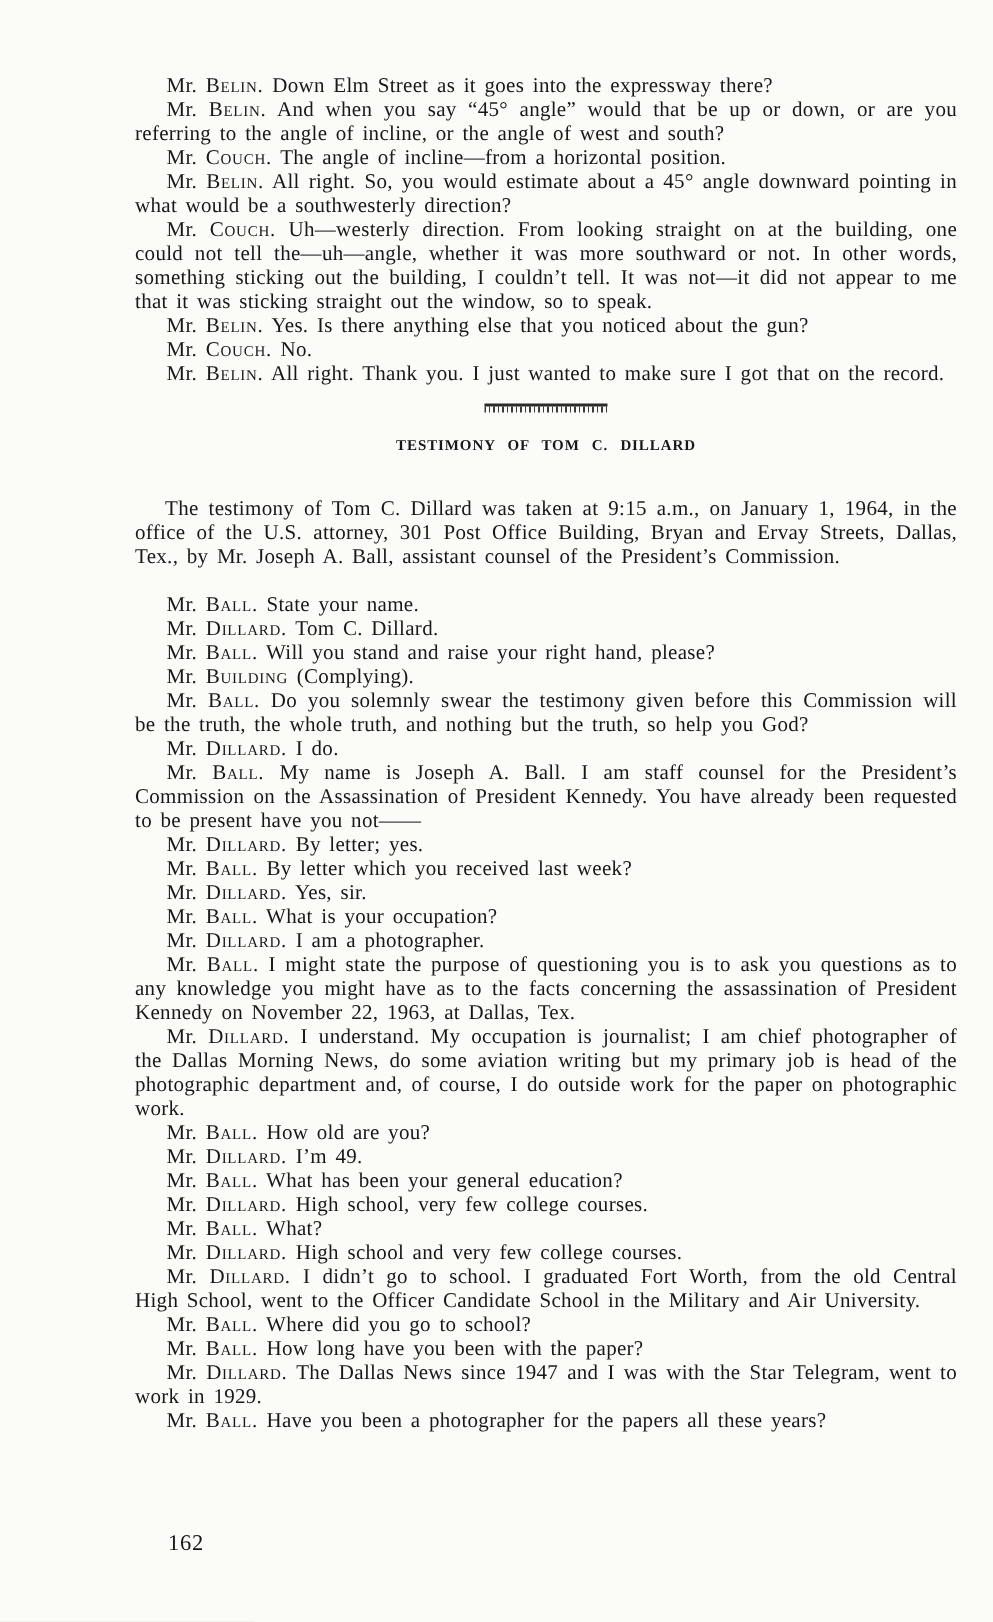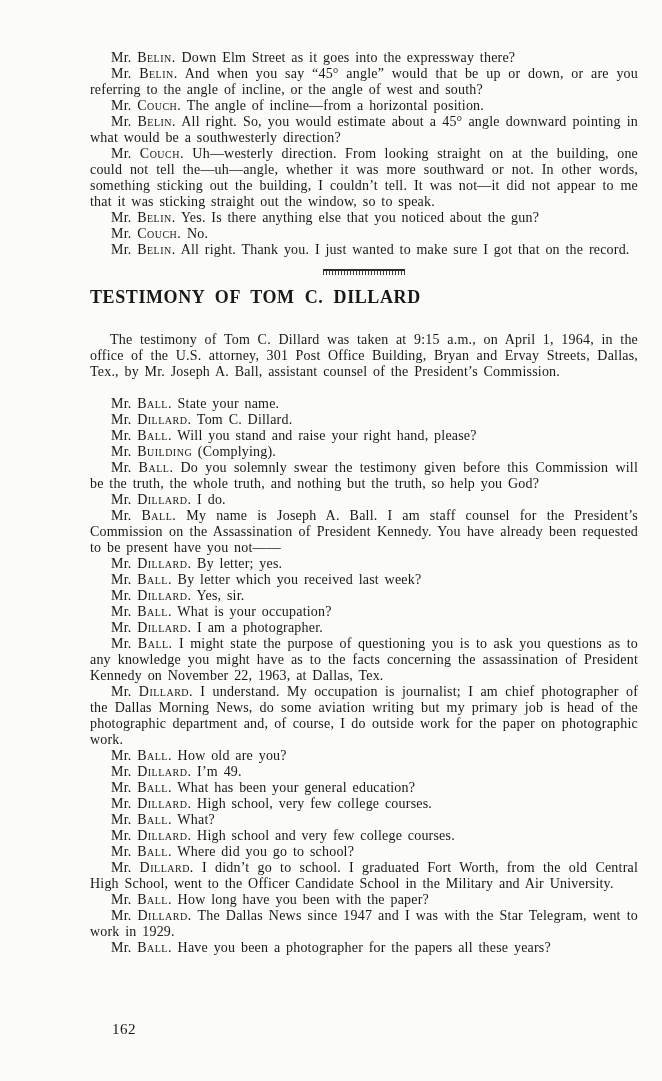--- a/index.html
+++ b/index.html
@@ -39,21 +39,22 @@
   }
   .divider {
     width: 82px;
     height: 4px;
     margin: 11px auto 0 auto;
     border-top: 2px solid #2c2c2c;
     background: repeating-linear-gradient(90deg, #3a3a3a 0 1px, transparent 1px 3px);
   }
   .heading {
     margin: 14px 0 0 0;
-    font-size: 18px;
+    text-align: center;
+    font-size: 10px;
     font-weight: bold;
     line-height: 17px;
     letter-spacing: 0.6px;
     word-spacing: 5px;
   }
   .intro {
     margin: 26px 0 0 0;
     text-indent: 20px;
     text-align: justify;
     letter-spacing: 0.2px;
@@ -78,21 +79,21 @@
         <p class="para"><span class="speaker">Mr. <span class="sc">Belin.</span></span> And when you say “45° angle” would that be up or down, or are you referring to the angle of incline, or the angle of west and south?</p>
         <p class="para"><span class="speaker">Mr. <span class="sc">Couch.</span></span> The angle of incline—from a horizontal position.</p>
         <p class="para"><span class="speaker">Mr. <span class="sc">Belin.</span></span> All right. So, you would estimate about a 45° angle downward pointing in what would be a southwesterly direction?</p>
         <p class="para"><span class="speaker">Mr. <span class="sc">Couch.</span></span> Uh—westerly direction. From looking straight on at the building, one could not tell the—uh—angle, whether it was more southward or not. In other words, something sticking out the building, I couldn’t tell. It was not—it did not appear to me that it was sticking straight out the window, so to speak.</p>
         <p class="para"><span class="speaker">Mr. <span class="sc">Belin.</span></span> Yes. Is there anything else that you noticed about the gun?</p>
         <p class="para"><span class="speaker">Mr. <span class="sc">Couch.</span></span> No.</p>
         <p class="para"><span class="speaker">Mr. <span class="sc">Belin.</span></span> All right. Thank you. I just wanted to make sure I got that on the record.</p>
       </div>
       <div class="divider"></div>
       <h2 class="heading">TESTIMONY OF TOM C. DILLARD</h2>
-      <p class="intro">The testimony of Tom C. Dillard was taken at 9:15 a.m., on April 1, 1964, in the office of the U.S. attorney, 301 Post Office Building, Bryan and Ervay Streets, Dallas, Tex., by Mr. Joseph A. Ball, assistant counsel of the President’s Commission.</p>
+      <p class="intro">The testimony of Tom C. Dillard was taken at 9:15 a.m., on January 1, 1964, in the office of the U.S. attorney, 301 Post Office Building, Bryan and Ervay Streets, Dallas, Tex., by Mr. Joseph A. Ball, assistant counsel of the President’s Commission.</p>
       <div class="dialog-block">
         <p class="para"><span class="speaker">Mr. <span class="sc">Ball.</span></span> State your name.</p>
         <p class="para"><span class="speaker">Mr. <span class="sc">Dillard.</span></span> Tom C. Dillard.</p>
         <p class="para"><span class="speaker">Mr. <span class="sc">Ball.</span></span> Will you stand and raise your right hand, please?</p>
         <p class="para"><span class="speaker">Mr. <span class="sc">Building</span></span> (Complying).</p>
         <p class="para"><span class="speaker">Mr. <span class="sc">Ball.</span></span> Do you solemnly swear the testimony given before this Commission will be the truth, the whole truth, and nothing but the truth, so help you God?</p>
         <p class="para"><span class="speaker">Mr. <span class="sc">Dillard.</span></span> I do.</p>
         <p class="para"><span class="speaker">Mr. <span class="sc">Ball.</span></span> My name is Joseph A. Ball. I am staff counsel for the President’s Commission on the Assassination of President Kennedy. You have already been requested to be present have you not——</p>
         <p class="para"><span class="speaker">Mr. <span class="sc">Dillard.</span></span> By letter; yes.</p>
         <p class="para"><span class="speaker">Mr. <span class="sc">Ball.</span></span> By letter which you received last week?</p>
@@ -100,21 +101,21 @@
         <p class="para"><span class="speaker">Mr. <span class="sc">Ball.</span></span> What is your occupation?</p>
         <p class="para"><span class="speaker">Mr. <span class="sc">Dillard.</span></span> I am a photographer.</p>
         <p class="para"><span class="speaker">Mr. <span class="sc">Ball.</span></span> I might state the purpose of questioning you is to ask you questions as to any knowledge you might have as to the facts concerning the assassination of President Kennedy on November 22, 1963, at Dallas, Tex.</p>
         <p class="para"><span class="speaker">Mr. <span class="sc">Dillard.</span></span> I understand. My occupation is journalist; I am chief photographer of the Dallas Morning News, do some aviation writing but my primary job is head of the photographic department and, of course, I do outside work for the paper on photographic work.</p>
         <p class="para"><span class="speaker">Mr. <span class="sc">Ball.</span></span> How old are you?</p>
         <p class="para"><span class="speaker">Mr. <span class="sc">Dillard.</span></span> I’m 49.</p>
         <p class="para"><span class="speaker">Mr. <span class="sc">Ball.</span></span> What has been your general education?</p>
         <p class="para"><span class="speaker">Mr. <span class="sc">Dillard.</span></span> High school, very few college courses.</p>
         <p class="para"><span class="speaker">Mr. <span class="sc">Ball.</span></span> What?</p>
         <p class="para"><span class="speaker">Mr. <span class="sc">Dillard.</span></span> High school and very few college courses.</p>
+        <p class="para"><span class="speaker">Mr. <span class="sc">Dillard.</span></span> I didn’t go to school. I graduated Fort Worth, from the old Central High School, went to the Officer Candidate School in the Military and Air University.</p>
         <p class="para"><span class="speaker">Mr. <span class="sc">Ball.</span></span> Where did you go to school?</p>
-        <p class="para"><span class="speaker">Mr. <span class="sc">Dillard.</span></span> I didn’t go to school. I graduated Fort Worth, from the old Central High School, went to the Officer Candidate School in the Military and Air University.</p>
         <p class="para"><span class="speaker">Mr. <span class="sc">Ball.</span></span> How long have you been with the paper?</p>
         <p class="para"><span class="speaker">Mr. <span class="sc">Dillard.</span></span> The Dallas News since 1947 and I was with the Star Telegram, went to work in 1929.</p>
         <p class="para"><span class="speaker">Mr. <span class="sc">Ball.</span></span> Have you been a photographer for the papers all these years?</p>
       </div>
     </div>
   <div class="page-number">162</div>
 </div>
 
 </body></html>

